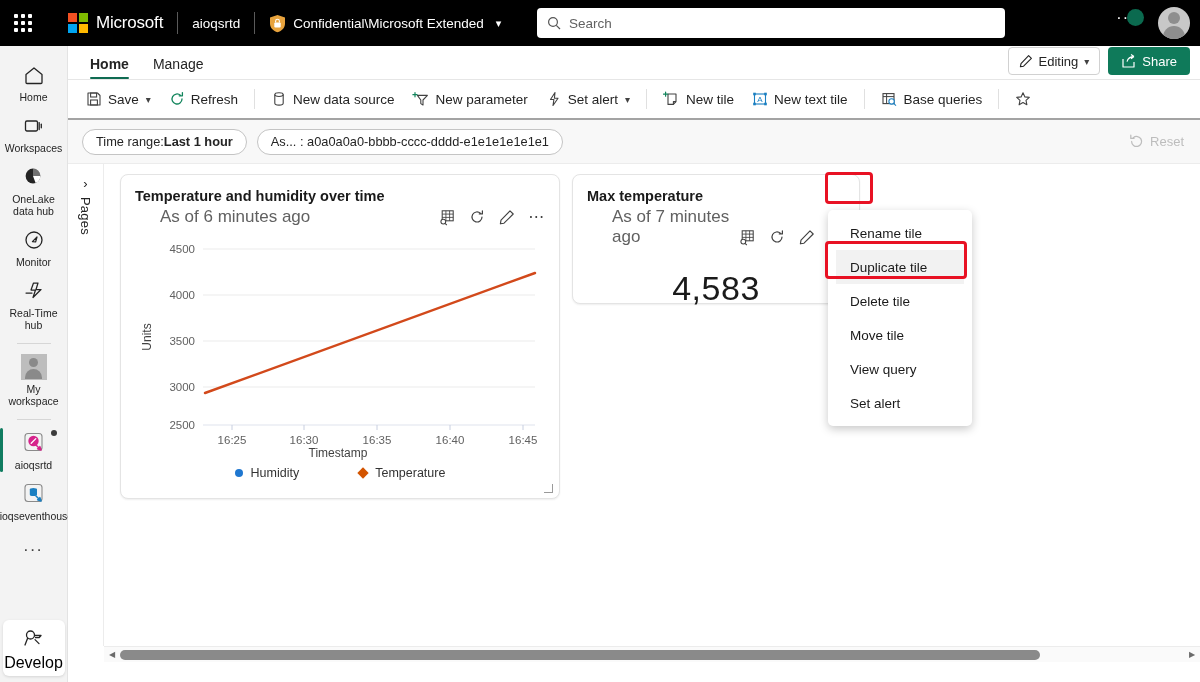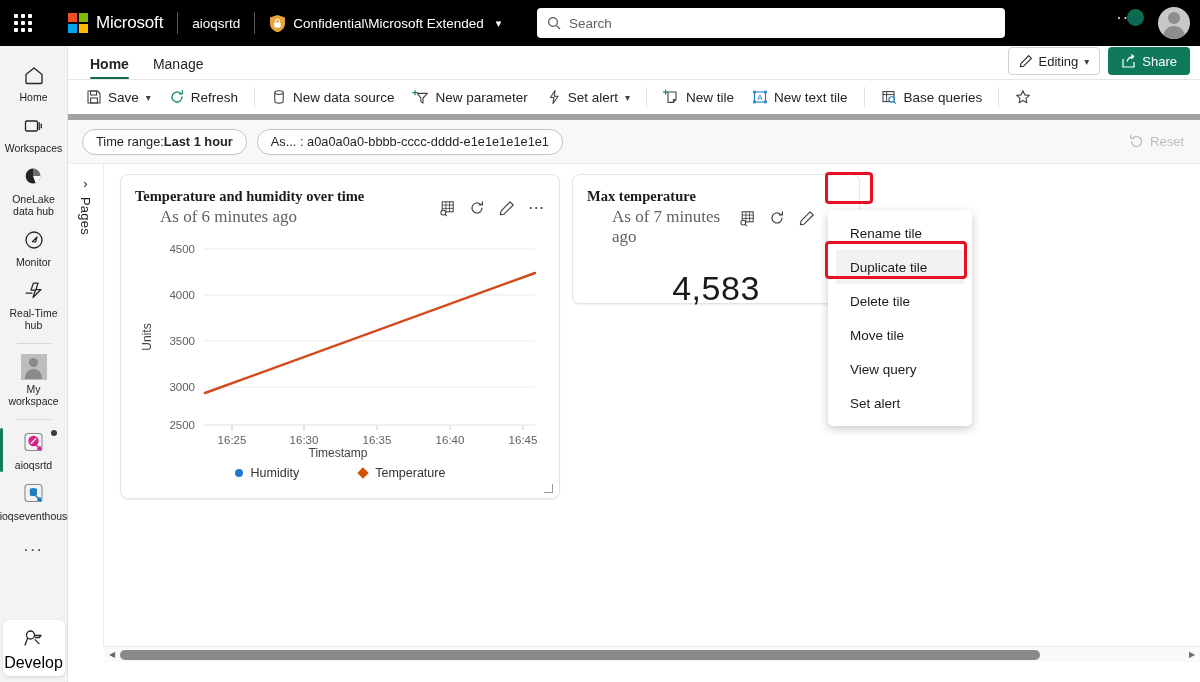--- a/index.html
+++ b/index.html
@@ -91,21 +91,21 @@
     height:28px; border:1px solid #d1d1d1; border-radius:4px; background:#fff;
     display:flex; align-items:center; gap:6px; padding:0 10px; font-size:13px; color:#242424; cursor:pointer;
   }
   .share-btn {
     height:28px; border-radius:4px; background:#0f7a5a; color:#fff;
     display:flex; align-items:center; gap:6px; padding:0 13px; font-size:13px; cursor:pointer;
   }
 
   .ribbon {
     height:40px; background:#fff; display:flex; align-items:center; padding-left:10px; gap:2px;
-    border-bottom:6px solid #a3a3a3;
+    border-bottom:2px solid #a3a3a3;
   }
   .rb {
     display:flex; align-items:center; gap:6px; padding:5px 8px; border-radius:4px;
     font-size:13.5px; color:#242424; cursor:pointer; white-space:nowrap;
   }
   .rb .chev { font-size:10px; color:#424242; margin-left:1px; }
   .rbsep { width:1px; height:20px; background:#e0e0e0; margin:0 6px; }
 
   .filterbar {
     height:44px; background:#f8f8f8; border-bottom:1px solid #ececec;
@@ -132,21 +132,21 @@
   .pages-chev { font-size:13px; color:#242424; cursor:pointer; }
   .pages-label {
     writing-mode: vertical-rl; font-size:13px; color:#242424; letter-spacing:0.2px;
     user-select:none;
   }
 
   .tile {
     position:absolute; background:#fff; border:1px solid #e4e4e4; border-radius:8px;
     box-shadow:0 1px 2px rgba(0,0,0,.07);
   }
-  .tile-head { display:flex; align-items:center; padding:12px 12px 0 14px;font-family:Liberation Serif, serif; }
+  .tile-head { display:flex; align-items:flex-end; padding:12px 12px 0 14px; }
   .tile-title { font-size:14.5px; font-weight:700; color:#1a1a1a; line-height:18px; }
   .tile-sub { font-size:17px; color:#616161; margin-top:2px;margin-left:25px; }
   .tile-actions { margin-left:auto; display:flex; align-items:center; gap:10px; padding-top:2px; }
   .ticon { width:20px; height:20px; display:flex; align-items:center; justify-content:center; cursor:pointer; border-radius:3px; }
   .tdots { font-size:16px; color:#424242; letter-spacing:1.5px; line-height:10px; }
 
   .resize-grip { position:absolute; right:6px; bottom:5px; width:9px; height:9px; }
   .resize-grip::after {
     content:''; position:absolute; right:0; bottom:0; width:8px; height:8px;
     border-right:1.4px solid #9a9a9a; border-bottom:1.4px solid #9a9a9a;

